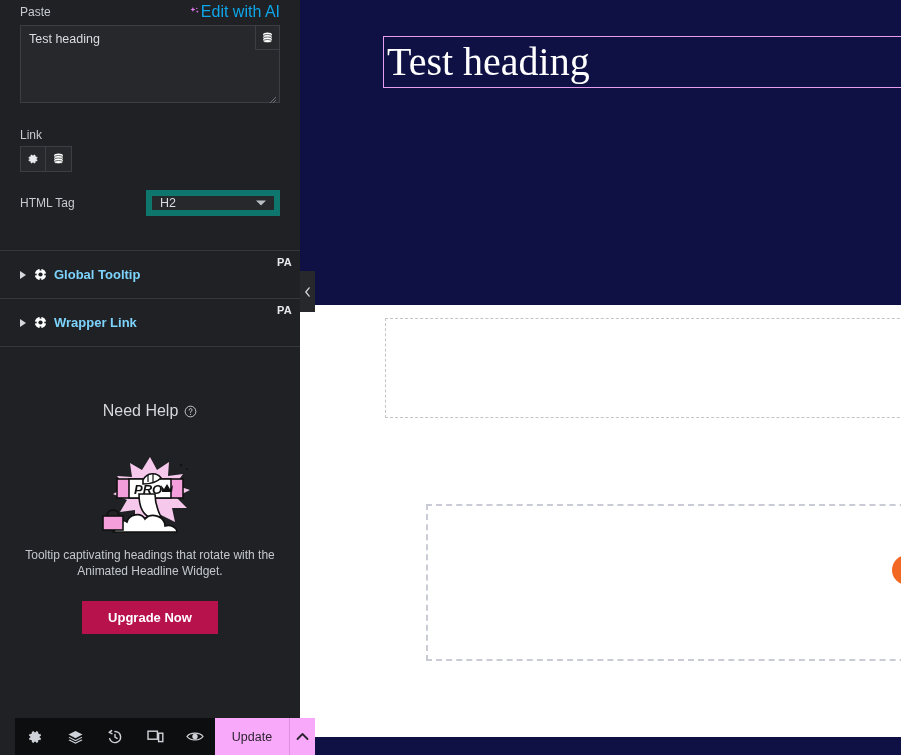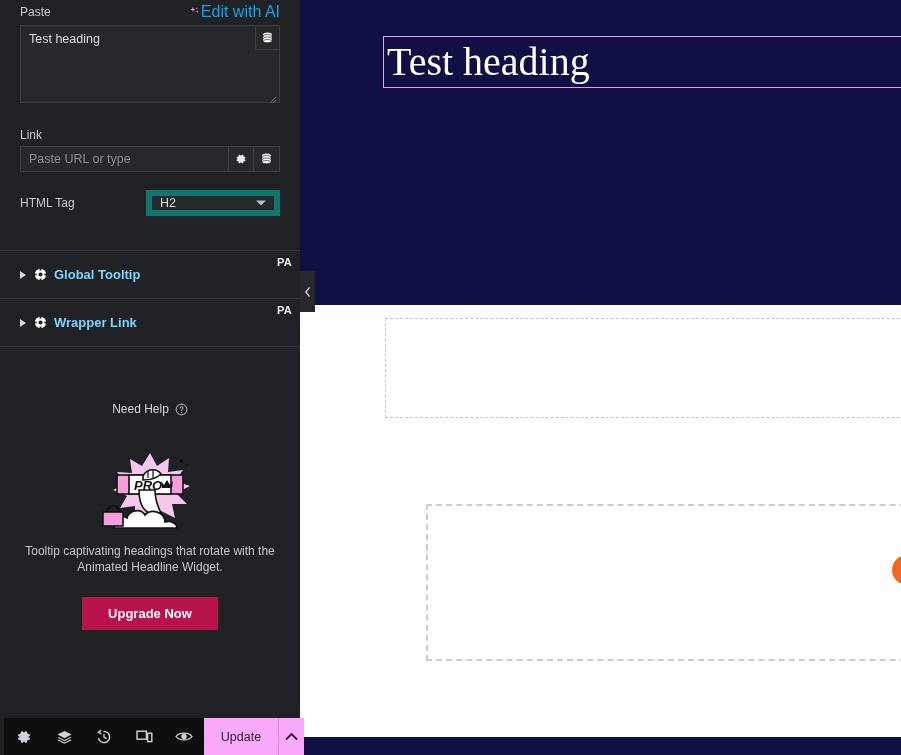--- a/index.html
+++ b/index.html
@@ -146,21 +146,21 @@
   .acc-icon { width: 13px; height: 13px; margin-right: 7px; display:block; }
   .acc-title { font-size: 13px; font-weight: bold; color: #7dd3fc; }
   .pa-badge {
     position: absolute; right: 8px; top: 5px;
     font-size: 11px; font-weight: bold; color: #e7e9ec;
     letter-spacing: .3px;
   }
 
   .need-help {
     display: flex; align-items: center; justify-content: center; gap: 6px;
-    margin-top: 55px; font-size: 12px; color: #d5d8dc;
+    margin-top: 55px; font-size: 16px; color: #d5d8dc;
     cursor: pointer;
   }
   .qmark { width: 13px; height: 13px; display:block; }
 
   .promo { margin-top: 34px; text-align: center; padding: 0 18px; }
   .promo-art { width: 110px; height: 85px; margin: 0 auto; display: block; }
   .promo-text {
     margin-top: 8px; font-size: 12px; line-height: 16px; color: #c4c8ce;
   }
   .upgrade-btn {
@@ -176,21 +176,21 @@
     position: absolute; left: 300px; top: 271px;
     width: 15px; height: 41px;
     background: #26282b;
     display: flex; align-items: center; justify-content: center;
     cursor: pointer; z-index: 6;
   }
   .chev-left { width: 7px; height: 10px; display:block; }
 
   
   .bottom-bar {
-    position: absolute; left: 4px; bottom: 0;
+    position: absolute; left: 15px; bottom: 0;
     width: 300px; height: 37px;
     background: #0d0e10;
     display: flex; align-items: center;
   }
   .bb-icons { display: flex; flex: 1; height: 100%; }
   .bb-icon {
     flex: 1; display: flex; align-items: center; justify-content: center;
     cursor: pointer;
   }
   .bb-icon svg { display:block; }
@@ -265,21 +265,20 @@
         </div>
       </div>
 
       <div class="spacer-20"></div>
 
       <div class="field-block">
         <div class="field-head">
           <div class="field-label">Link</div>
         </div>
         <div class="link-row">
-          <input class="link-input" type="text" placeholder="Paste URL or type" style="">
           <div class="link-btn">
             <svg width="12" height="12" viewBox="0 0 16 16">
               <path fill="#e8eaed" d="M8 5.1a2.9 2.9 0 1 0 0 5.8 2.9 2.9 0 0 0 0-5.8zm0 4.3a1.4 1.4 0 1 1 0-2.8 1.4 1.4 0 0 1 0 2.8z"></path>
               <path fill="#e8eaed" d="M14 9.1l-1.3-.3a4.8 4.8 0 0 0 0-1.6L14 6.9l-.6-2.1-1.3.4a4.9 4.9 0 0 0-1.2-1.1l.5-1.2L9.4 2l-.6 1.2a4.8 4.8 0 0 0-1.6 0L6.6 2l-2 .9.5 1.2a4.9 4.9 0 0 0-1.2 1.1l-1.3-.4L2 6.9l1.3.3a4.8 4.8 0 0 0 0 1.6L2 9.1l.6 2.1 1.3-.4c.34.44.75.81 1.2 1.1L4.6 13.1l2 .9.6-1.2a4.8 4.8 0 0 0 1.6 0l.6 1.2 2-.9-.5-1.2c.45-.29.86-.66 1.2-1.1l1.3.4z"></path>
             </svg>
           </div>
           <div class="link-btn">
             <svg width="11" height="12" viewBox="0 0 11 12">
               <ellipse cx="5.5" cy="2" rx="4.2" ry="1.6" fill="#fff"></ellipse>
               <rect x="1.3" y="2" width="8.4" height="2.1" fill="#fff"></rect>

